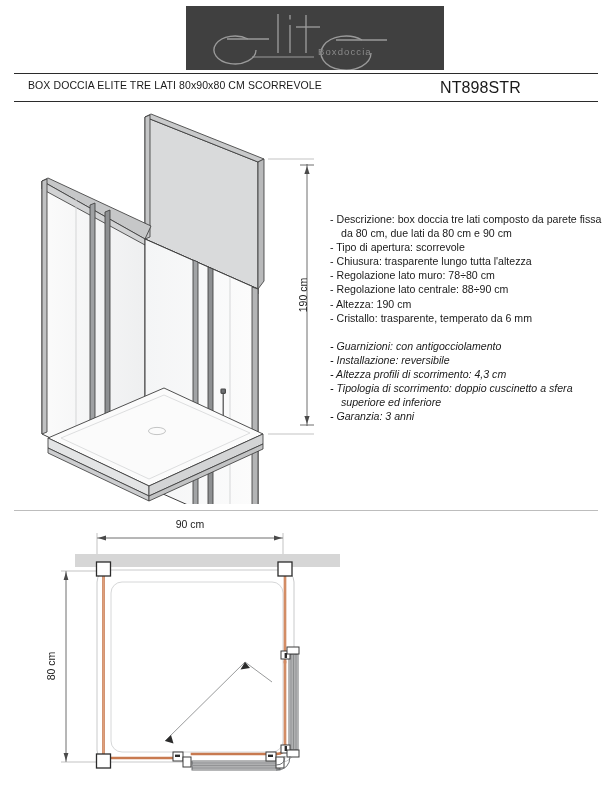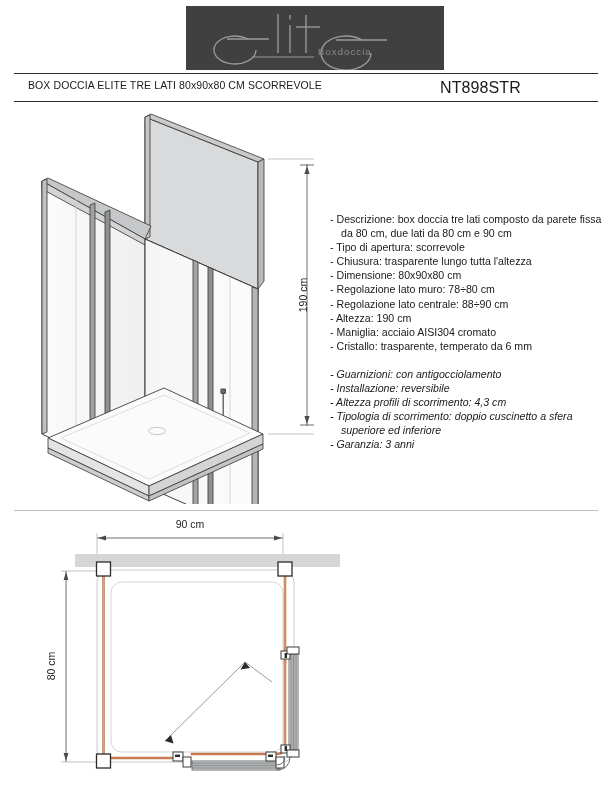--- a/index.html
+++ b/index.html
@@ -94,25 +94,23 @@
 <div id="title-row">
   <div id="product-title">BOX DOCCIA ELITE TRE LATI 80x90x80 CM SCORREVOLE</div>
   <div id="product-code">NT898STR</div>
 </div>
 
 <div id="spec-panel">
   <ul class="spec-group" id="spec-group-1">
     <li class="spec-item">Descrizione: box doccia tre lati composto da parete fissa da 80 cm, due lati da 80 cm e 90 cm</li>
     <li class="spec-item">Tipo di apertura: scorrevole</li>
     <li class="spec-item">Chiusura: trasparente lungo tutta l'altezza</li>
-    <li class="spec-item">Dimensione: 80x90x80 cm</li>
     <li class="spec-item">Regolazione lato muro: 78÷80 cm</li>
     <li class="spec-item">Regolazione lato centrale:  88÷90 cm</li>
     <li class="spec-item">Altezza: 190 cm</li>
-    <li class="spec-item">Maniglia: acciaio AISI304 cromato</li>
     <li class="spec-item">Cristallo: trasparente, temperato da 6 mm</li>
   </ul>
   <ul class="spec-group" id="spec-group-2">
     <li class="spec-item">Guarnizioni: con antigocciolamento</li>
     <li class="spec-item">Installazione: reversibile</li>
     <li class="spec-item">Altezza profili di scorrimento: 4,3 cm</li>
     <li class="spec-item">Tipologia di scorrimento: doppio cuscinetto a sfera superiore ed inferiore</li>
     <li class="spec-item">Garanzia: 3 anni</li>
   </ul>
 </div>

